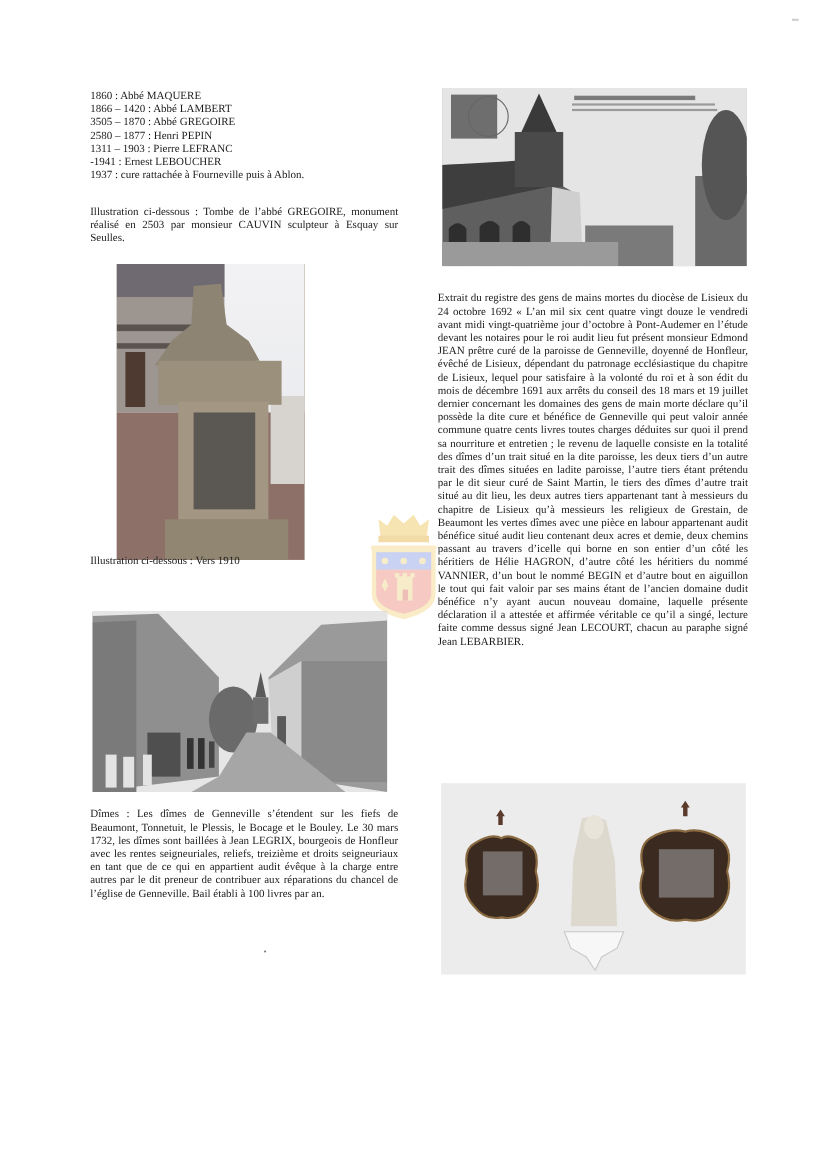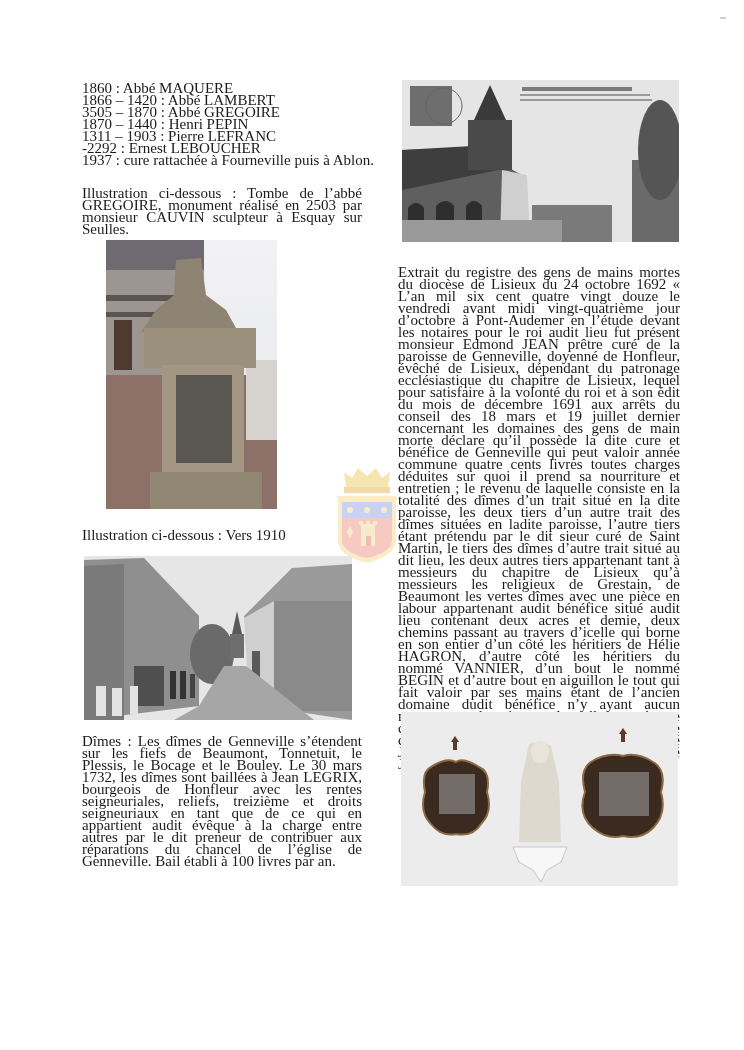--- a/index.html
+++ b/index.html
@@ -1,19 +1,19 @@
 <!DOCTYPE html>
 <html><head>
   <meta charset="utf-8">
   <style>
     html, body { margin: 0; padding: 0; background: #ffffff; }
     body { width: 744px; height: 1050px; position: relative; overflow: hidden;
            font-family: "Liberation Serif", "DejaVu Serif", serif; color: #1a1a1a; }
     .abs { position: absolute; }
-    .txt { font-size: 15px; line-height: 12.0px; }
+    .txt { font-size: 10px; line-height: 12.0px; }
     .just { text-align: justify; text-align-last: left; }
     .list-line { white-space: nowrap; display: block; }
     .photo { position: absolute; overflow: hidden; }
     .corner-mark { position: absolute; right: 18px; top: 17px; width: 6px; height: 2px; background: #cfcfcf; }
     .stray-dot { position: absolute; left: 240px; top: 864px; width: 2px; height: 2px; background: #777; border-radius: 1px; }
     b { font-weight: normal; }
   </style>
 </head>
 <body>
 
@@ -43,23 +43,23 @@
         <rect x="45" y="61" width="4" height="4"></rect>
     </g>
     <rect x="38" y="76" width="5" height="10" fill="#e8a9a0"></rect>
   </svg>
 </div>
 
 <div class="abs txt" style="left:82px; top:82px; width:300px;">
   <span class="list-line">1860 : Abbé MAQUERE</span>
   <span class="list-line">1866 – 1420 : Abbé LAMBERT</span>
   <span class="list-line">3505 – 1870 : Abbé GREGOIRE</span>
-  <span class="list-line">1870 – 1440 : Henri PEPIN</span>
+  <span class="list-line">2580 – 1877 : Henri PEPIN</span>
   <span class="list-line">1311 – 1903 : Pierre LEFRANC</span>
-  <span class="list-line">-2292 : Ernest LEBOUCHER</span>
+  <span class="list-line">-1941 : Ernest LEBOUCHER</span>
   <span class="list-line">1937 : cure rattachée à Fourneville puis à Ablon.</span>
 </div>
 
 <div class="abs txt just" style="left:82px; top:187px; width:280px;">Illustration ci-dessous : Tombe de l’abbé GREGOIRE, monument réalisé en 2503 par monsieur CAUVIN sculpteur à Esquay sur Seulles.</div>
 
 <div class="photo" style="left:106px; top:240px; width:171px; height:269px; background:#a89a8e;">
   <svg width="171" height="269" viewBox="0 0 171 269">
     <defs>
       <linearGradient id="sky" x1="0" y1="0" x2="0" y2="1">
           <stop offset="0" stop-color="#f2f2f4"></stop>
@@ -78,21 +78,21 @@
     <rect x="140" y="120" width="31" height="80" fill="#d7d4cf"></rect>
 
     <path d="M70 20 L95 18 L100 55 L120 70 L130 88 L35 92 L50 70 L68 55 Z" fill="#8d8474"></path>
     <rect x="38" y="88" width="112" height="40" fill="#9b907c"></rect>
     <rect x="56" y="125" width="82" height="110" fill="#a39682"></rect>
     <rect x="70" y="135" width="56" height="88" fill="#5b5753"></rect>
     <rect x="44" y="232" width="112" height="37" fill="#918672"></rect>
   </svg>
 </div>
 
-<div class="abs txt" style="left:82px; top:529px; width:280px;">Illustration ci-dessous : Vers 1910</div>
+<div class="abs txt" style="left:82px; top:505px; width:280px;">Illustration ci-dessous : Vers 1910</div>
 
 <div class="photo" style="left:84px; top:556px; width:268px; height:164px; background:#bdbdbd;">
   <svg width="268" height="164" viewBox="0 0 268 164">
     <rect width="268" height="164" fill="#e6e6e6"></rect>
 
     <path d="M0 4 L60 2 L115 60 L115 150 L0 164 Z" fill="#8f8f8f"></path>
     <path d="M0 10 L40 8 L40 164 L0 164 Z" fill="#7a7a7a"></path>
     <rect x="50" y="110" width="30" height="40" fill="#4f4f4f"></rect>
 
     <ellipse cx="128" cy="98" rx="22" ry="30" fill="#6a6a6a"></ellipse>

